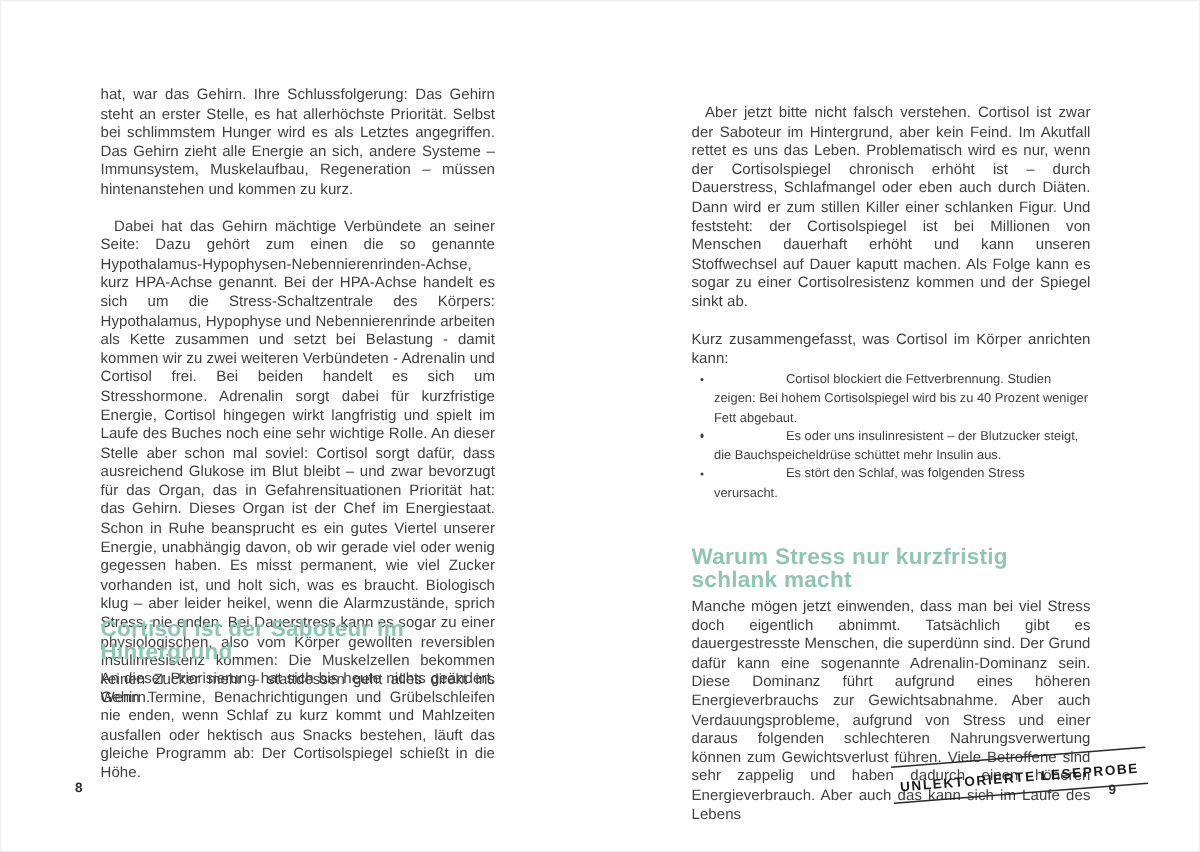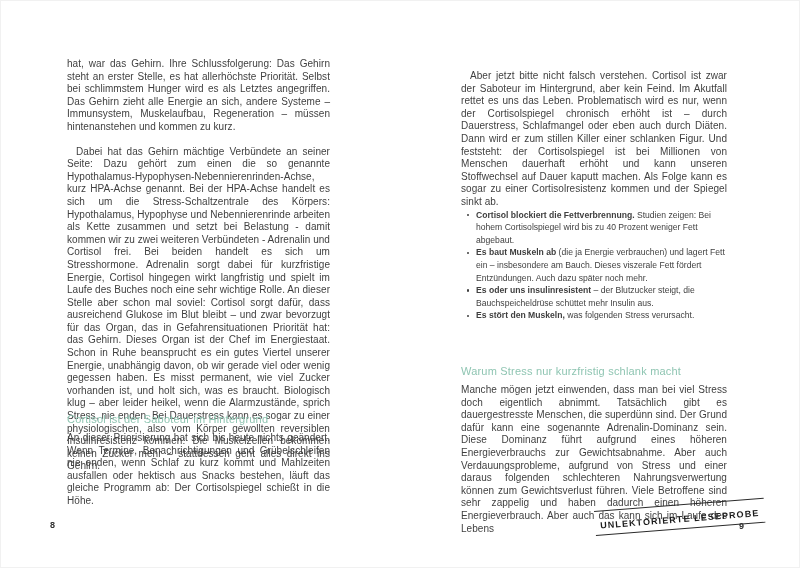--- a/index.html
+++ b/index.html
@@ -15,22 +15,22 @@
   .body{
     margin:0;
     font-size:10px;line-height:12.6px;
     color:var(--body,#3f3f3f);
     text-align:justify;
     letter-spacing:0.05px;
   }
   .body.indent{text-indent:9px;margin-top:12px;}
   .heading{
     margin:0 0 5px 0;
-    font-size:11px;line-height:15px;
-    font-weight:normal;
+    font-size:15px;line-height:15px;
+    font-weight:bold;
     color:var(--accent,#8fc5b2);
     letter-spacing:0.2px;
   }
   .pinned{position:absolute;left:0;right:0;}
   .pin-left{top:354px;}
   .pin-right{top:306px;}
   .lead{margin-top:12.6px;}
   ul.cortisol-list{
     margin:0;padding:0 0 0 15px;list-style:none;
   }
@@ -38,21 +38,21 @@
     position:relative;
     font-size:8.6px;line-height:12.6px;
     color:var(--body,#3f3f3f);
     text-align:left;
   }
   ul.cortisol-list li::before{
     content:"";position:absolute;left:-9px;top:5.4px;
     width:2.4px;height:2.4px;border-radius:50%;
     background:var(--body,#3f3f3f);
   }
-  .b{font-weight:bold;}
+  .b{font-weight:normal;margin-left:48px;}
   .pagenum{
     position:absolute;
     font-size:9px;font-weight:bold;color:#303030;
   }
   .pagenum-left{left:50px;top:520px;}
   .pagenum-right{left:739px;top:521px;}
   .ribbon{
     position:absolute;left:595px;top:511px;
     transform:rotate(-4.5deg);transform-origin:left center;
     border-top:1.4px solid #2b2b2b;
@@ -71,25 +71,25 @@
   <p class="body">hat, war das Gehirn. Ihre Schlussfolgerung: Das Gehirn steht an erster Stelle, es hat allerhöchste Priorität. Selbst bei schlimmstem Hunger wird es als Letztes angegriffen. Das Gehirn zieht alle Energie an sich, andere Systeme – Immunsystem, Muskelaufbau, Regeneration – müssen hintenanstehen und kommen zu kurz.</p>
   <p class="body indent">Dabei hat das Gehirn mächtige Verbündete an seiner Seite: Dazu gehört zum einen die so genannte Hypothalamus-Hypophysen-Nebennierenrinden-Achse, kurz HPA-Achse genannt. Bei der HPA-Achse handelt es sich um die Stress-Schaltzentrale des Körpers: Hypothalamus, Hypophyse und Nebennierenrinde arbeiten als Kette zusammen und setzt bei Belastung - damit kommen wir zu zwei weiteren Verbündeten - Adrenalin und Cortisol frei. Bei beiden handelt es sich um Stresshormone. Adrenalin sorgt dabei für kurzfristige Energie, Cortisol hingegen wirkt langfristig und spielt im Laufe des Buches noch eine sehr wichtige Rolle. An dieser Stelle aber schon mal soviel: Cortisol sorgt dafür, dass ausreichend Glukose im Blut bleibt – und zwar bevorzugt für das Organ, das in Gefahrensituationen Priorität hat: das Gehirn. Dieses Organ ist der Chef im Energiestaat. Schon in Ruhe beansprucht es ein gutes Viertel unserer Energie, unabhängig davon, ob wir gerade viel oder wenig gegessen haben. Es misst permanent, wie viel Zucker vorhanden ist, und holt sich, was es braucht. Biologisch klug – aber leider heikel, wenn die Alarmzustände, sprich Stress, nie enden. Bei Dauerstress kann es sogar zu einer physiologischen, also vom Körper gewollten reversiblen Insulinresistenz kommen: Die Muskelzellen bekommen keinen Zucker mehr – stattdessen geht alles direkt ins Gehirn.</p>
   <div class="pinned pin-left">
     <h2 class="heading">Cortisol ist der Saboteur im Hintergrund</h2>
     <p class="body">An dieser Priorisierung hat sich bis heute nichts geändert. Wenn Termine, Benachrichtigungen und Grübelschleifen nie enden, wenn Schlaf zu kurz kommt und Mahlzeiten ausfallen oder hektisch aus Snacks bestehen, läuft das gleiche Programm ab: Der Cortisolspiegel schießt in die Höhe.</p>
   </div>
 </div>
 
 <div class="col col-right">
   <p class="body indent">Aber jetzt bitte nicht falsch verstehen. Cortisol ist zwar der Saboteur im Hintergrund, aber kein Feind. Im Akutfall rettet es uns das Leben. Problematisch wird es nur, wenn der Cortisolspiegel chronisch erhöht ist – durch Dauerstress, Schlafmangel oder eben auch durch Diäten. Dann wird er zum stillen Killer einer schlanken Figur. Und feststeht: der Cortisolspiegel ist bei Millionen von Menschen dauerhaft erhöht und kann unseren Stoffwechsel auf Dauer kaputt machen. Als Folge kann es sogar zu einer Cortisolresistenz kommen und der Spiegel sinkt ab.</p>
+  <p class="body lead">Kurz zusammengefasst, was Cortisol im Körper anrichten kann:</p>
   <ul class="cortisol-list">
     <li><span class="b">Cortisol blockiert die Fettverbrennung.</span><span> Studien zeigen: Bei hohem Cortisolspiegel wird bis zu 40 Prozent weniger Fett abgebaut.</span></li>
-    <li><span class="b">Es baut Muskeln ab</span><span> (die ja Energie verbrauchen) und lagert Fett ein – insbesondere am Bauch. Dieses viszerale Fett fördert Entzündungen. Auch dazu später noch mehr.</span></li>
     <li><span class="b">Es oder uns insulinresistent</span><span> – der Blutzucker steigt, die Bauchspeicheldrüse schüttet mehr Insulin aus.</span></li>
-    <li><span class="b">Es stört den Muskeln,</span><span> was folgenden Stress verursacht.</span></li>
+    <li><span class="b">Es stört den Schlaf,</span><span> was folgenden Stress verursacht.</span></li>
   </ul>
   <div class="pinned pin-right">
     <h2 class="heading">Warum Stress nur kurzfristig schlank macht</h2>
     <p class="body">Manche mögen jetzt einwenden, dass man bei viel Stress doch eigentlich abnimmt. Tatsächlich gibt es dauergestresste Menschen, die superdünn sind. Der Grund dafür kann eine sogenannte Adrenalin-Dominanz sein. Diese Dominanz führt aufgrund eines höheren Energieverbrauchs zur Gewichtsabnahme. Aber auch Verdauungsprobleme, aufgrund von Stress und einer daraus folgenden schlechteren Nahrungsverwertung können zum Gewichtsverlust führen. Viele Betroffene sind sehr zappelig und haben dadurch einen höheren Energieverbrauch. Aber auch das kann sich im Laufe des Lebens</p>
   </div>
 </div>
 
 <div class="pagenum pagenum-left">8</div>
 <div class="pagenum pagenum-right">9</div>
 

